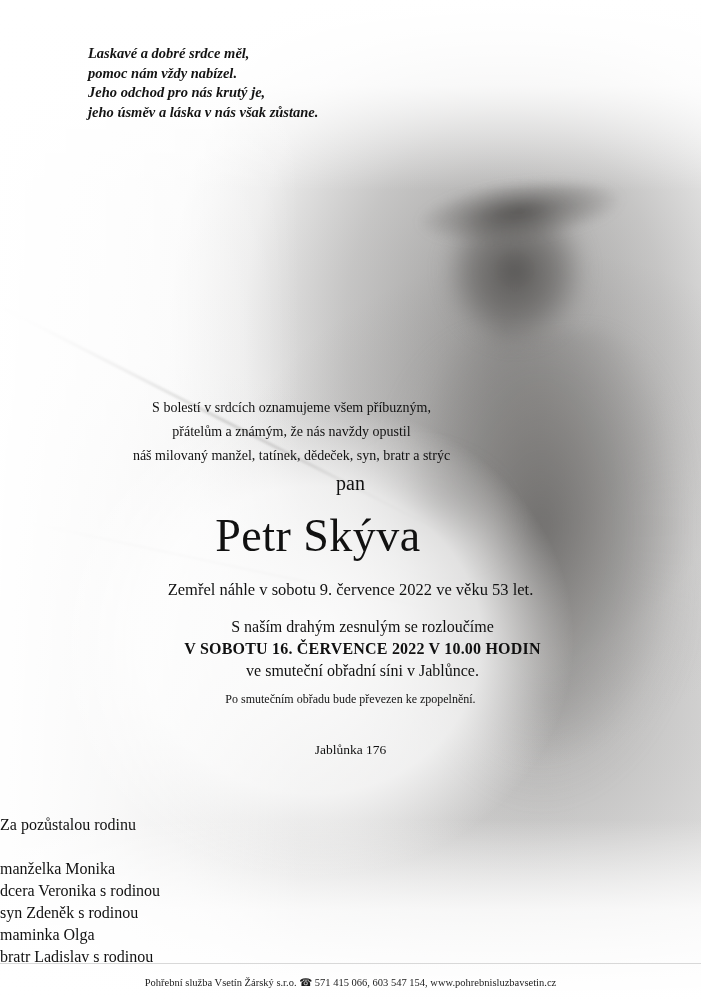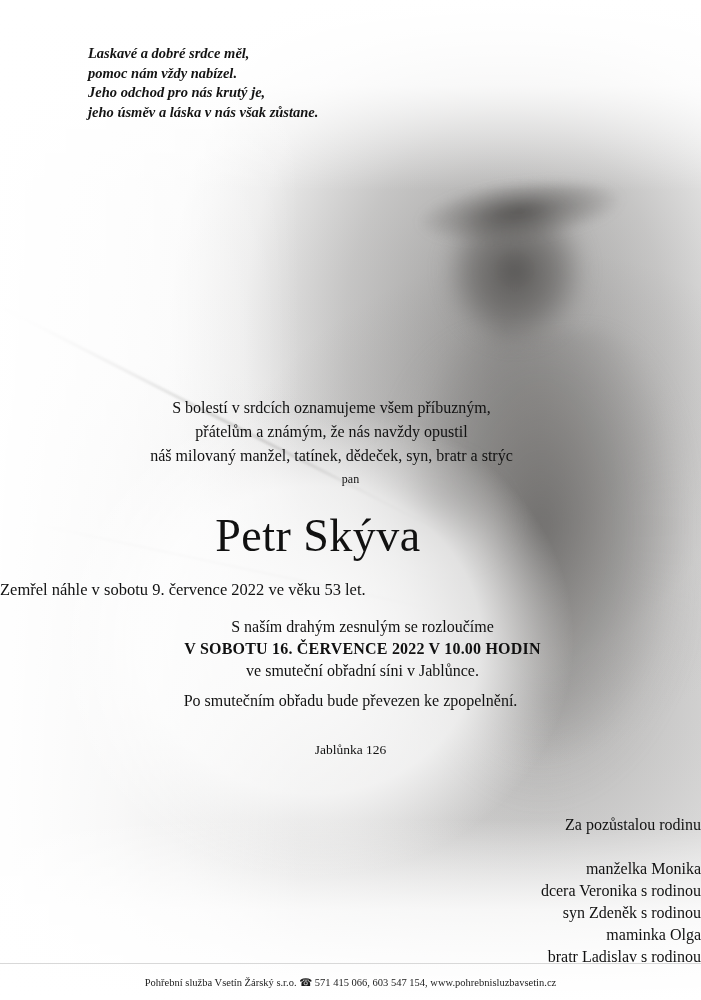--- a/index.html
+++ b/index.html
@@ -127,51 +127,51 @@
     white-space: pre-line;
     font-weight: 600;
   }
 
   .announce {
     position: absolute;
     left: 0;
     top: 396px;
     width: 583px;
     text-align: center;
-    font-size: 16px;
+    font-size: 14px;
     line-height: 24px;
     white-space: pre-line;
-    margin-left: 40px;
   }
 
   .pan {
     position: absolute;
     left: 0;
     top: 472px;
     width: 701px;
     text-align: center;
-    font-size: 12px;
+    font-size: 20px;
   }
 
   .name {
     position: absolute;
     left: 0;
     top: 508px;
     width: 636px;
     text-align: center;
     font-size: 46px;
     line-height: 56px;
     letter-spacing: 0.5px;
   }
 
   .died {
     position: absolute;
     left: 0;
     top: 580px;
     width: 701px;
+    text-align: center;
     font-size: 16.5px;
   }
 
   .farewell {
     position: absolute;
     left: 12px;
     top: 616px;
     width: 701px;
     text-align: center;
     font-size: 16px;
@@ -181,38 +181,38 @@
     font-weight: bold;
     letter-spacing: 0.2px;
   }
 
   .cremation {
     position: absolute;
     left: 0;
     top: 692px;
     width: 701px;
     text-align: center;
-    font-size: 16px;
+    font-size: 12px;
   }
 
   .address {
     position: absolute;
     left: 0;
     top: 742px;
     width: 701px;
     text-align: center;
     font-size: 13.5px;
   }
 
   .family {
     position: absolute;
     left: 0;
     top: 792px;
     width: 701px;
-    text-align: right;
+    text-align: left;
     font-size: 16px;
     line-height: 22px;
     white-space: pre-line;
   }
 
   .footer-rule {
     position: absolute;
     left: 0;
     bottom: 36px;
     width: 701px;
@@ -271,21 +271,21 @@
     <div class="died">Zemřel náhle v sobotu 9. července 2022 ve věku 53 let.</div>
 
     <div class="farewell">
       <div>S naším drahým zesnulým se rozloučíme</div>
       <div class="strong">V SOBOTU 16. ČERVENCE 2022 V 10.00 HODIN</div>
       <div>ve smuteční obřadní síni v Jablůnce.</div>
     </div>
 
     <div class="cremation">Po smutečním obřadu bude převezen ke zpopelnění.</div>
 
-    <div class="address">Jablůnka 126</div>
+    <div class="address">Jablůnka 176</div>
 
     <div class="family">
       <div>Za pozůstalou rodinu</div>
       <div>manželka Monika
 dcera Veronika s rodinou
 syn Zdeněk s rodinou
 maminka Olga
 bratr Ladislav s rodinou</div>
     </div>
 

